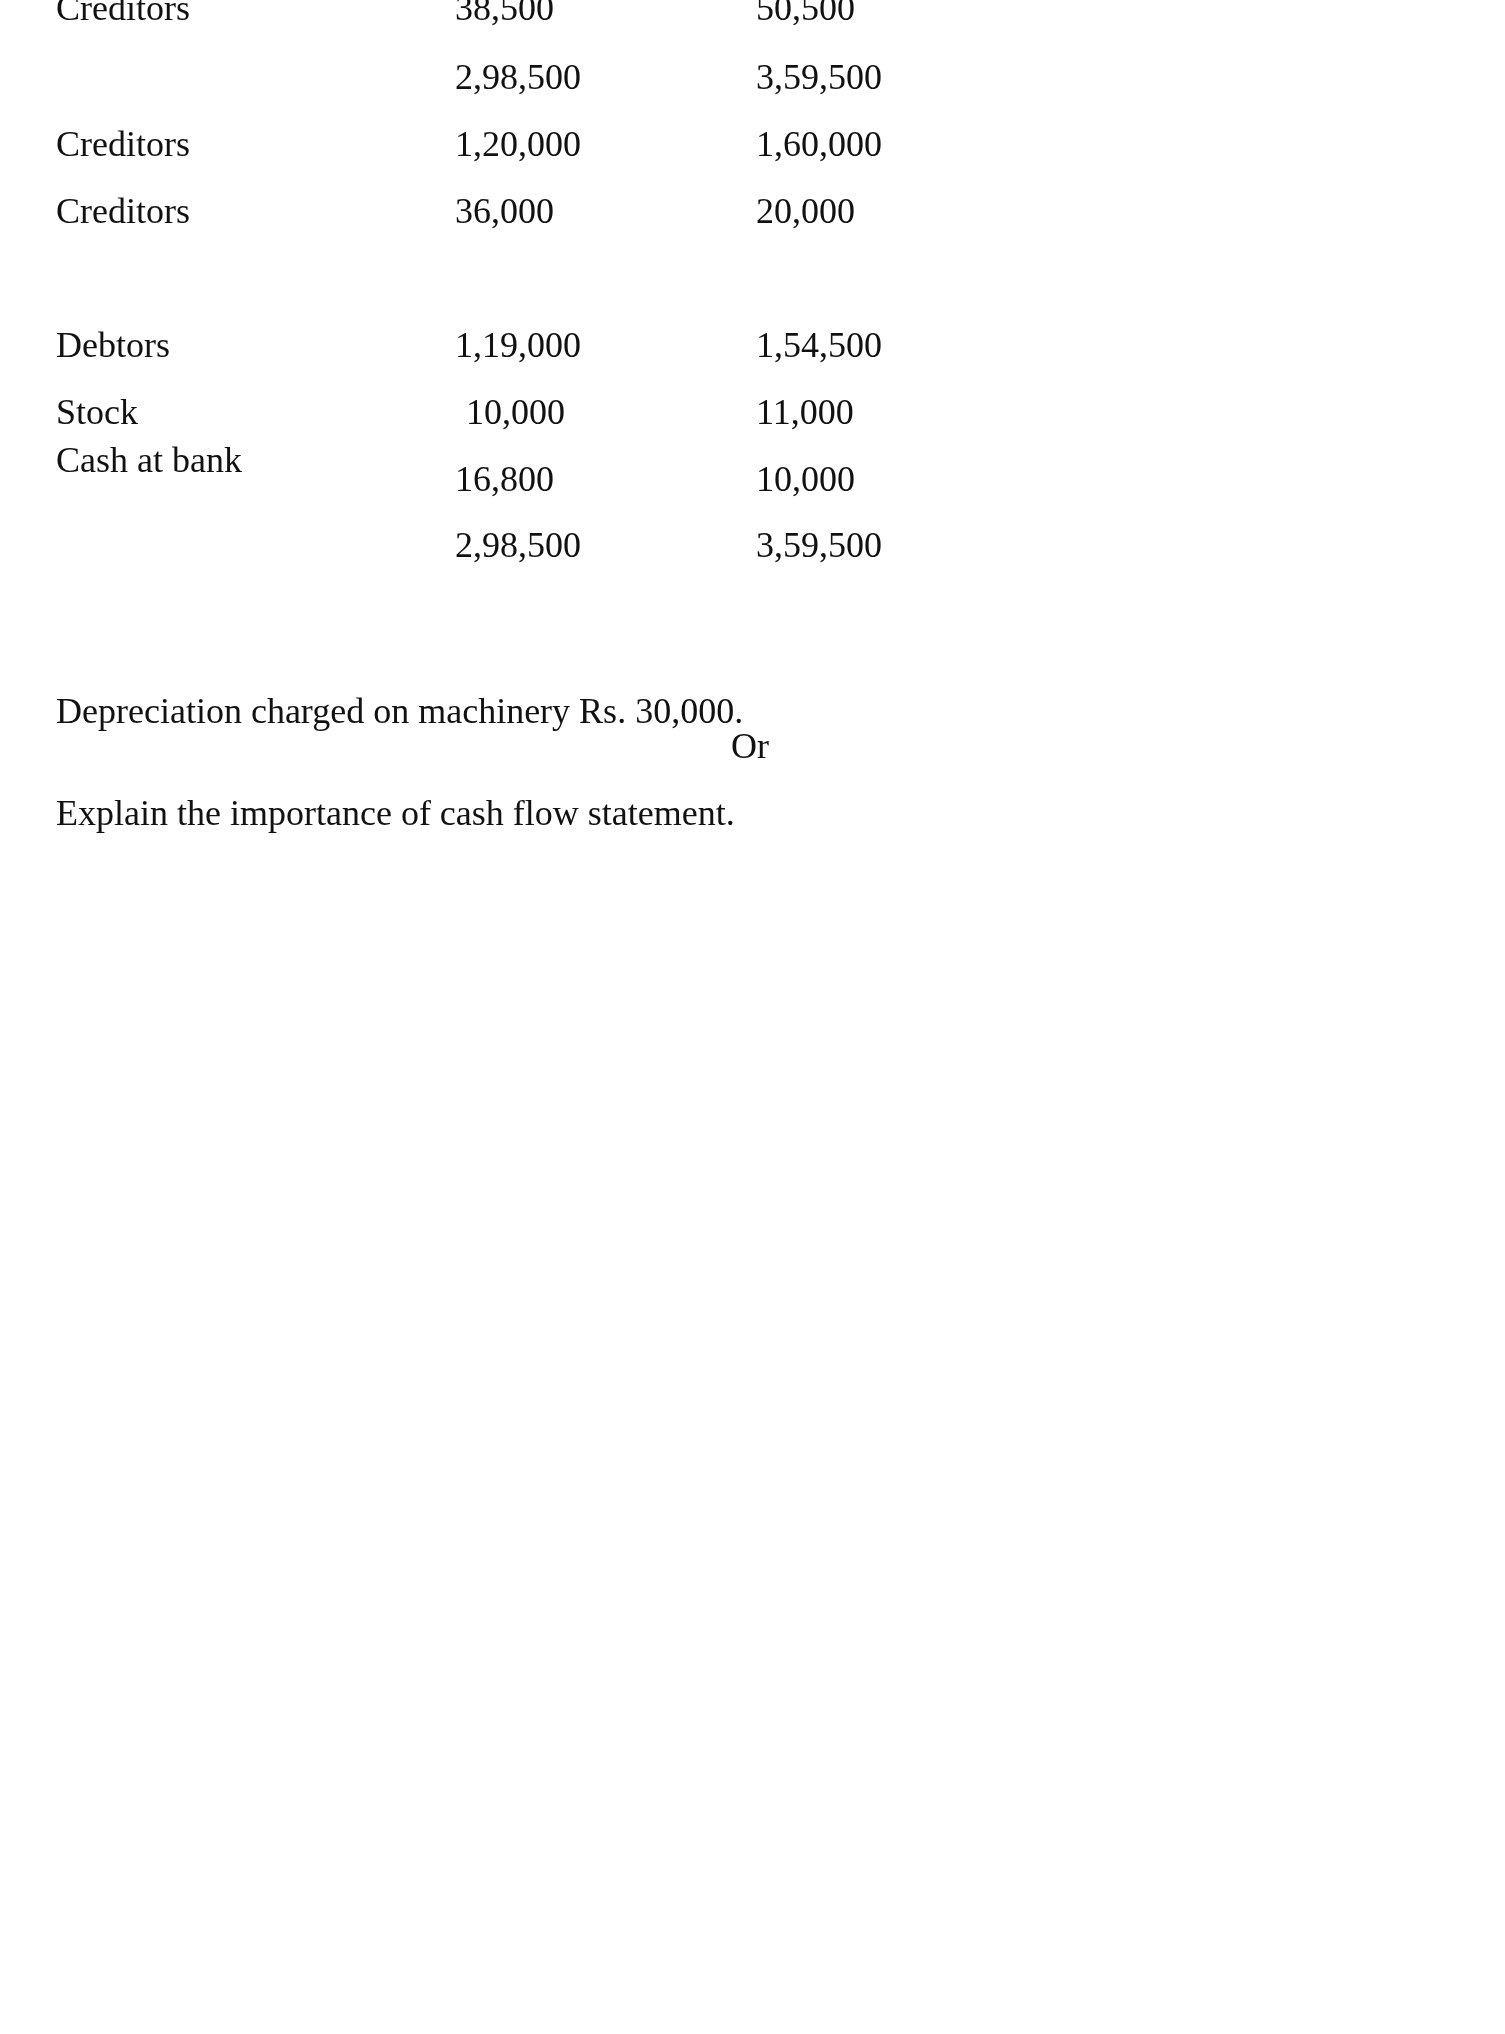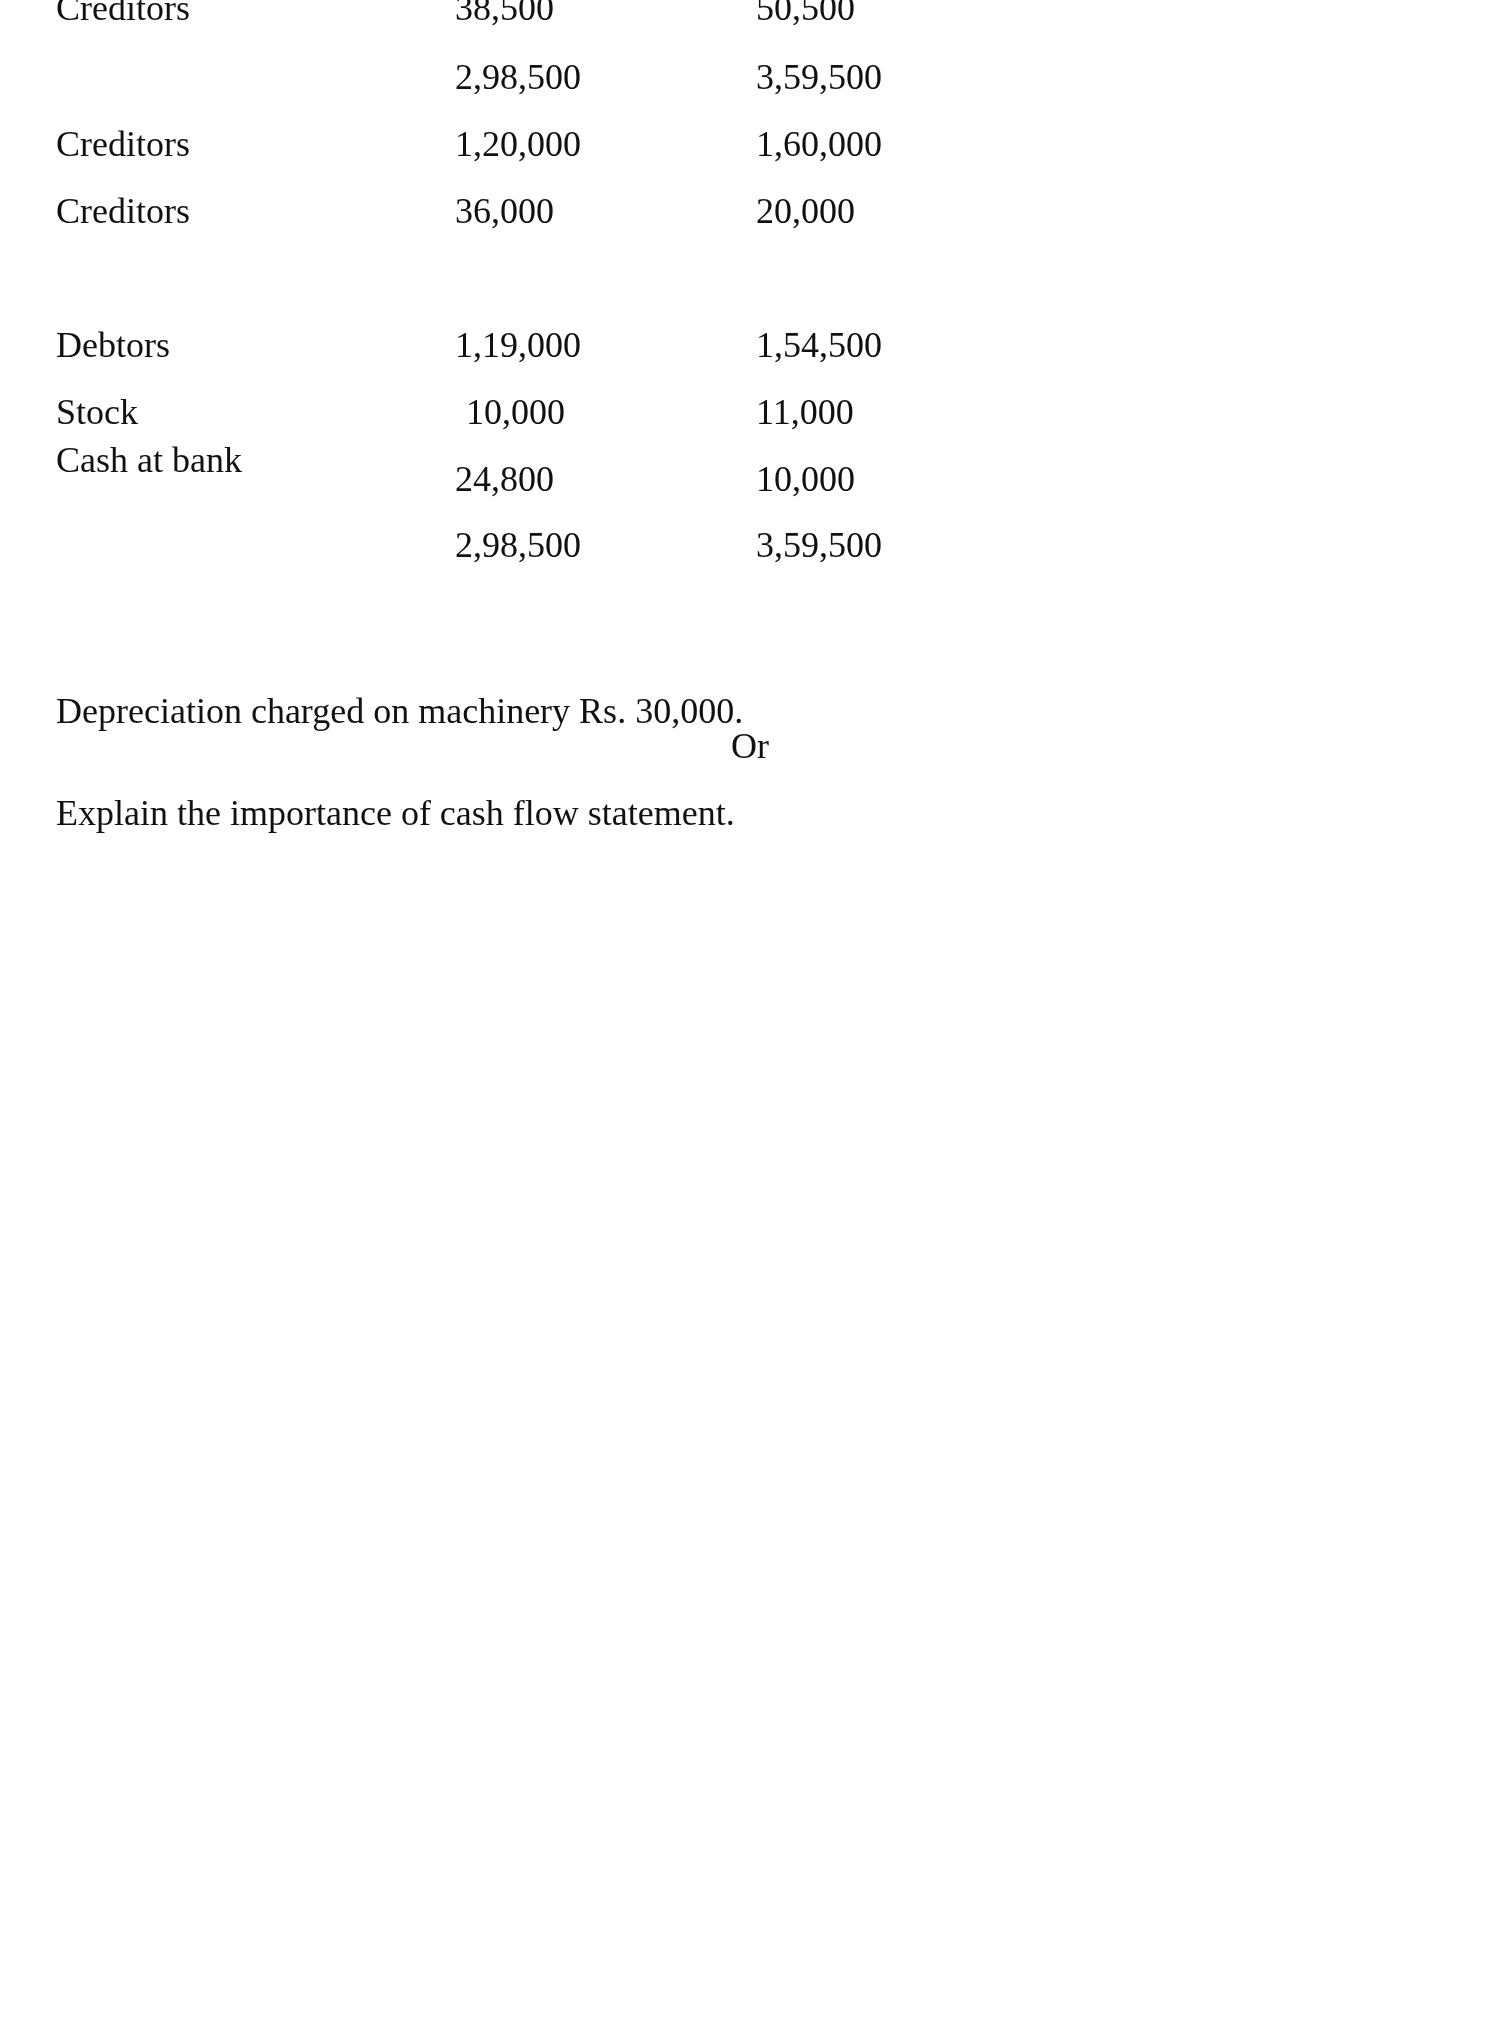--- a/index.html
+++ b/index.html
@@ -54,21 +54,21 @@
     <div class="line c2" style="top:325px">1,19,000</div>
     <div class="line c3" style="top:325px">1,54,500</div>
   </div>
   <div>
     <div class="line c1" style="top:392px">Stock</div>
     <div class="line c2" style="top:392px; left:466px"> 10,000</div>
     <div class="line c3" style="top:392px">11,000</div>
   </div>
   <div>
     <div class="line c1" style="top:440px">Cash at bank</div>
-    <div class="line c2" style="top:459px">24,800</div>
+    <div class="line c2" style="top:459px">16,800</div>
     <div class="line c3" style="top:459px">10,000</div>
   </div>
   <div>
     <div class="line c1" style="top:525px"></div>
     <div class="line c2" style="top:525px">2,98,500</div>
     <div class="line c3" style="top:525px">3,59,500</div>
   </div>
 </div>
 
 <div class="line c1" style="top:691px">Depreciation charged on machinery Rs. 30,000.</div>

